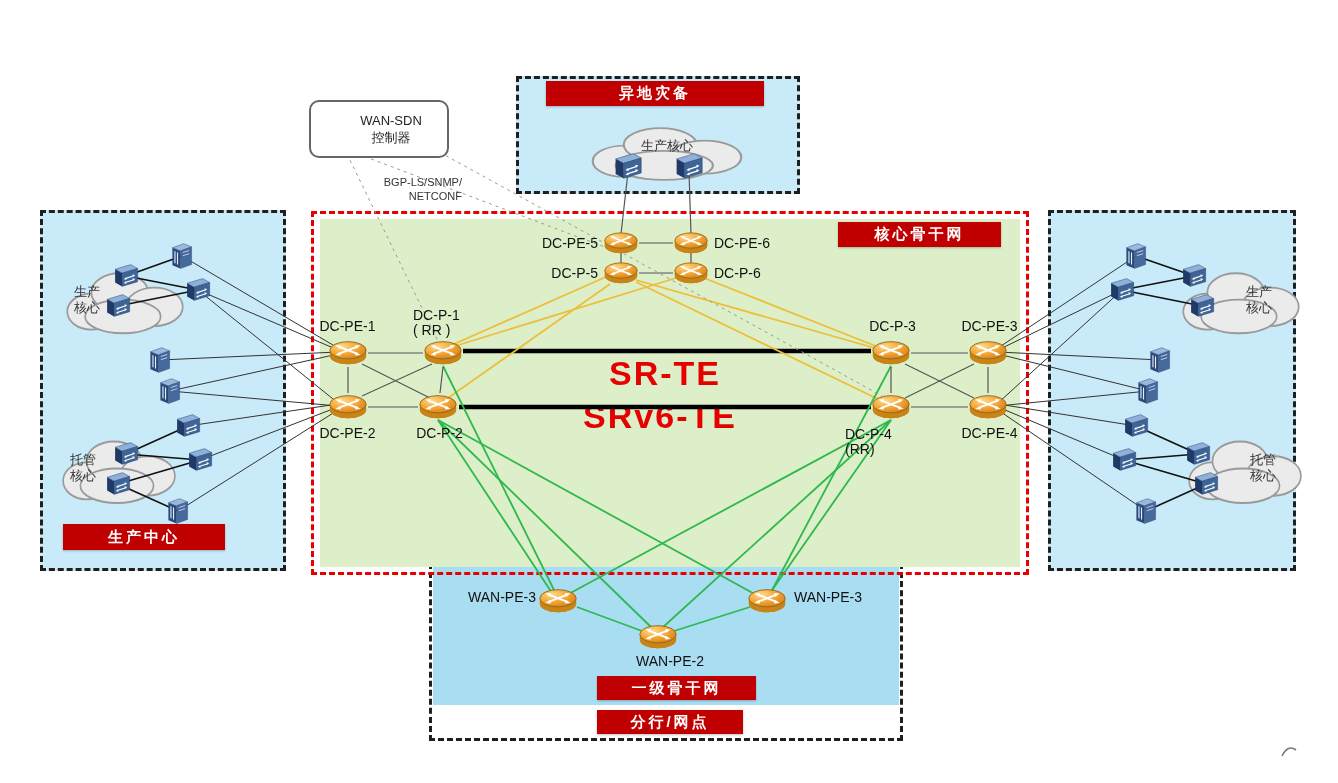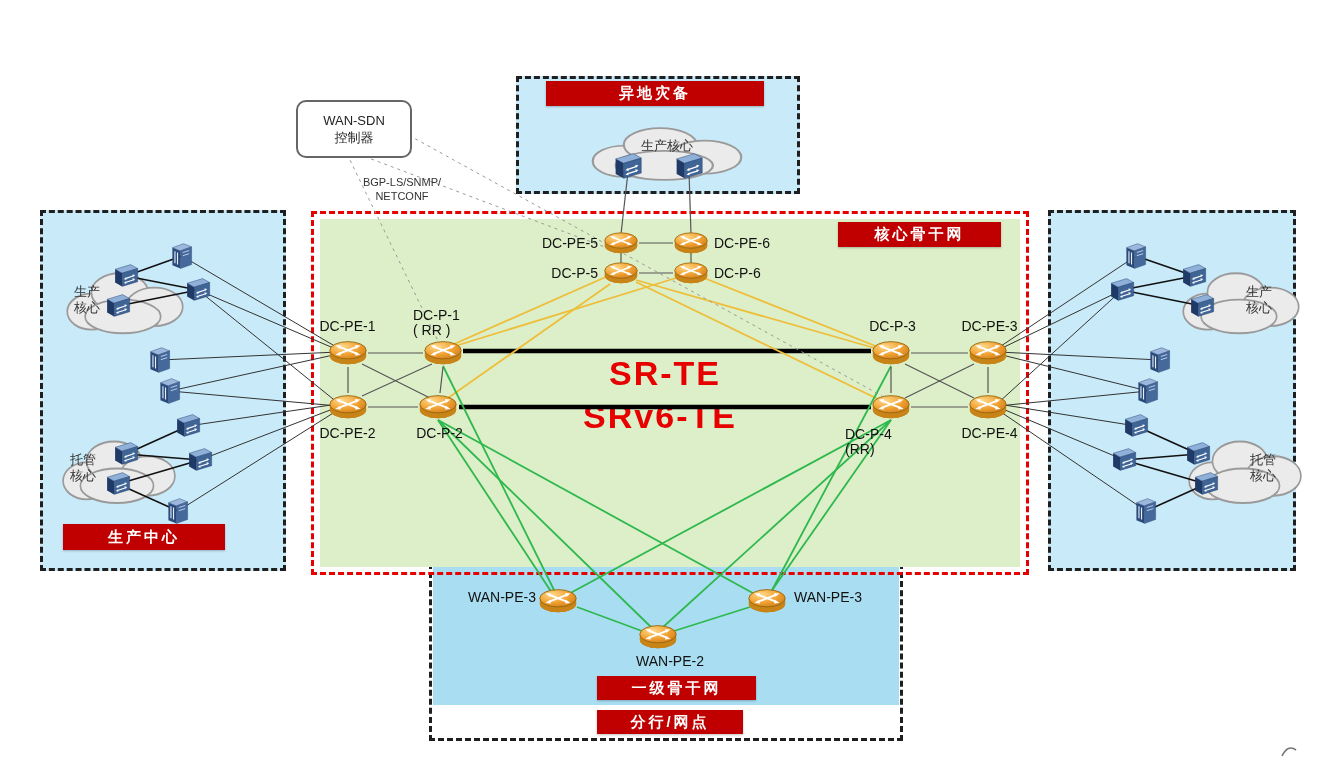--- a/index.html
+++ b/index.html
@@ -24,21 +24,21 @@
   .icon svg{display:block;width:100%;height:100%;}
   
   .cloud{position:absolute;z-index:2;}
   .cloud-label{position:absolute;z-index:3;font-size:13px;color:#333;line-height:16px;}
   
   #links{position:absolute;left:0;top:0;z-index:4;pointer-events:none;}
   
   .ctrl{position:absolute;z-index:7;background:#fff;border:2px solid #666;border-radius:10px;
         display:flex;flex-direction:column;align-items:center;justify-content:center;
         font-size:13px;color:#222;line-height:17px;}
-  .proto{position:absolute;z-index:7;font-size:11px;color:#333;text-align:center;line-height:14px;}
+  .proto{position:absolute;z-index:7;font-size:11px;color:#333;text-align:right;line-height:14px;}
   
   .srte{position:absolute;z-index:3;color:#e60000;font-weight:bold;font-size:34px;
         letter-spacing:2px;text-align:center;}
   .hidden-defs{position:absolute;width:0;height:0;overflow:hidden;}
 </style>
 </head>
 <body>
 
 <div class="canvas">
 
@@ -246,21 +246,21 @@
       <line x1="358" y1="154" x2="610" y2="249"></line>
       <line x1="403" y1="132" x2="882" y2="396"></line>
     </g>
 
     <path d="M1282,756 q6,-12 14,-6" stroke="#777" stroke-width="1.6" fill="none"></path>
   </svg>
 
   <div class="srte" style="left:545px;top:354px;width:240px;">SR-TE</div>
   <div class="srte" style="left:530px;top:397px;width:260px;">SRv6-TE</div>
 
-  <div class="ctrl" style="left:296px;top:100px;width:112px;height:54px;">
+  <div class="ctrl" style="left:309px;top:100px;width:112px;height:54px;padding-left:24px;">
     <span>WAN-SDN</span>
     <span>控制器</span>
   </div>
   <div class="proto" style="left:342px;top:175px;width:120px;">
     <span>BGP-LS/SNMP/</span><br>
     <span>NETCONF</span>
   </div>
 
   <div class="rbar" style="left:546px;top:81px;width:218px;height:25px;">异地灾备</div>
   <div class="rbar" style="left:838px;top:222px;width:163px;height:25px;">核心骨干网</div>

